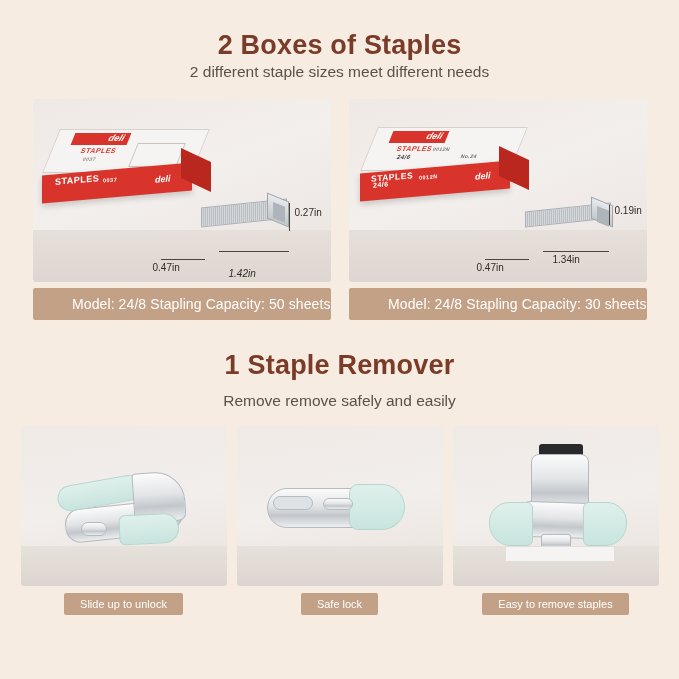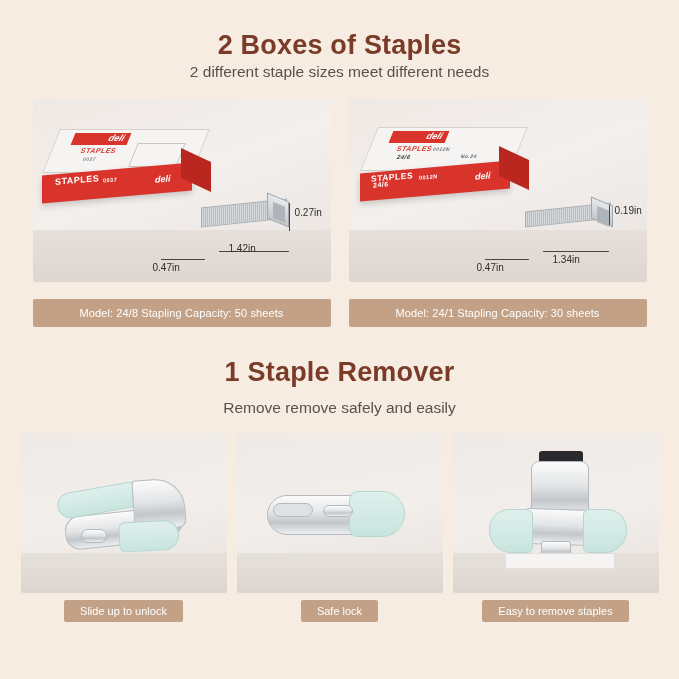--- a/index.html
+++ b/index.html
@@ -150,25 +150,25 @@
     font-size: 10px;
     color: #2f2b28;
     white-space: nowrap;
   }
   .dimline {
     position: absolute;
     background: #4a4541;
   }
 
   .caption {
-    margin-top: 17px;
+    margin-top: 6px;
     background: #c3a186;
     color: #ffffff;
-    font-size: 11px;
-    text-align: center;
+    font-size: 14px;
+    text-align: right;
     padding: 8px 0;
     border-radius: 2px;
     letter-spacing: 0.1px;
   }
 
   
   #remover-title { margin-top: 30px; }
   #remover-sub { margin-top: 11px; }
 
   .triple {
@@ -256,21 +256,21 @@
         <div class="strip" style="left:168px; top:96px;">
           <div class="stack"></div>
           <div class="endface"></div>
         </div>
 
         <div class="dimline" style="left:256px; top:104px; width:1px; height:28px;"></div>
         <div class="dim" style="left:262px; top:108px;">0.27in</div>
         <div class="dimline" style="left:128px; top:160px; width:44px; height:1px;"></div>
         <div class="dim" style="left:120px; top:163px;">0.47in</div>
         <div class="dimline" style="left:186px; top:152px; width:70px; height:1px;"></div>
-        <div class="dim" style="left:196px; top:144px;">1.42in</div>
+        <div class="dim" style="left:196px; top:169px;font-style:italic;">1.42in</div>
       </div>
       <div class="caption">Model: 24/8  Stapling Capacity: 50 sheets</div>
     </div>
 
     <div class="panel">
       <div class="photo">
         <div class="floor"></div>
 
         <div class="box" style="left:20px; top:28px;">
           <div class="top"></div>
@@ -294,21 +294,21 @@
           <div class="endface" style="height:22px;"></div>
         </div>
 
         <div class="dimline" style="left:260px; top:106px; width:1px; height:20px;"></div>
         <div class="dim" style="left:266px; top:106px;">0.19in</div>
         <div class="dimline" style="left:136px; top:160px; width:44px; height:1px;"></div>
         <div class="dim" style="left:128px; top:163px;">0.47in</div>
         <div class="dimline" style="left:194px; top:152px; width:66px; height:1px;"></div>
         <div class="dim" style="left:204px; top:155px;">1.34in</div>
       </div>
-      <div class="caption">Model: 24/1  Stapling Capacity: 30 sheets</div>
+      <div class="caption">Model: 24/8  Stapling Capacity: 30 sheets</div>
     </div>
   </div>
 
   <div class="section-title" id="remover-title">1 Staple Remover</div>
   <div class="section-sub" id="remover-sub">Remove remove safely and easily</div>
 
   <div class="triple">
 
     <div class="cell">
       <div class="cellphoto">

